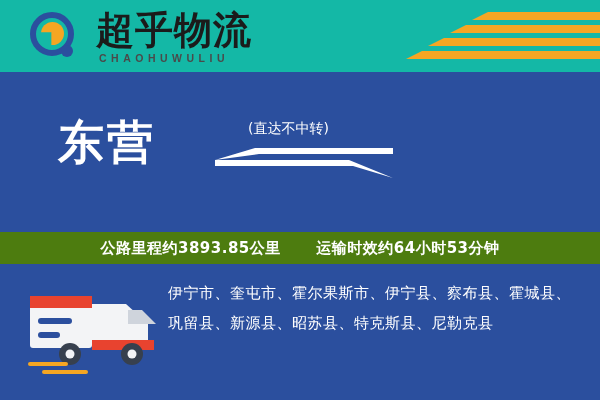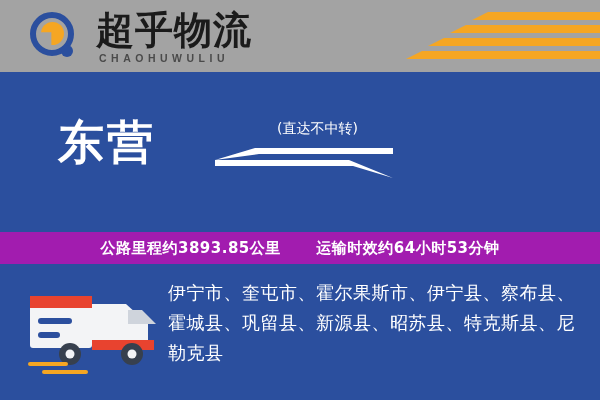--- a/index.html
+++ b/index.html
@@ -20,21 +20,21 @@
     background: #2b4f9e;
     overflow: hidden;
   }
 
   
   .header {
     position: absolute;
     left: 0; top: 0;
     width: 600px;
     height: 72px;
-    background: #a3a3a3;
+    background: #14b8a6;
     display: flex;
     align-items: center;
   }
   .logo-mark {
     position: absolute;
     left: 30px;
     top: 12px;
     width: 50px;
     height: 50px;
   }
@@ -124,21 +124,21 @@
     white-space: nowrap;
   }
   .city-from { left: 58px; }
   .city-to { left: 388px; }
 
   .note-top {
     position: absolute;
     left: 248px;
     top: 48px;
     width: 110px;
-    text-align: right;
+    text-align: left;
     font-size: 14px;
     color: #ffffff;
     font-family: "DejaVu Sans", "Liberation Sans", sans-serif;
     white-space: nowrap;
   }
   .note-bottom {
     position: absolute;
     left: 243px;
     top: 118px;
     width: 120px;
@@ -157,21 +157,21 @@
     height: 34px;
   }
 
   
   .infobar {
     position: absolute;
     left: 0;
     top: 232px;
     width: 600px;
     height: 32px;
-    background: #a21caf;
+    background: #4d7c0f;
     display: flex;
     align-items: center;
     justify-content: center;
   }
   .infobar-text {
     font-size: 15px;
     font-weight: bold;
     color: #ffffff;
     letter-spacing: 0.5px;
     font-family: "DejaVu Sans", "Liberation Sans", sans-serif;
@@ -193,21 +193,21 @@
     left: 28px;
     top: 14px;
     width: 132px;
     height: 100px;
   }
   .coverage-text {
     position: absolute;
     left: 168px;
     top: 14px;
     width: 410px;
-    font-size: 18px;
+    font-size: 15px;
     line-height: 30px;
     color: #ffffff;
     font-family: "DejaVu Sans", "Liberation Sans", sans-serif;
     letter-spacing: 0.5px;
   }
 </style>
 </head>
 <body>
 
 <div class="poster">

